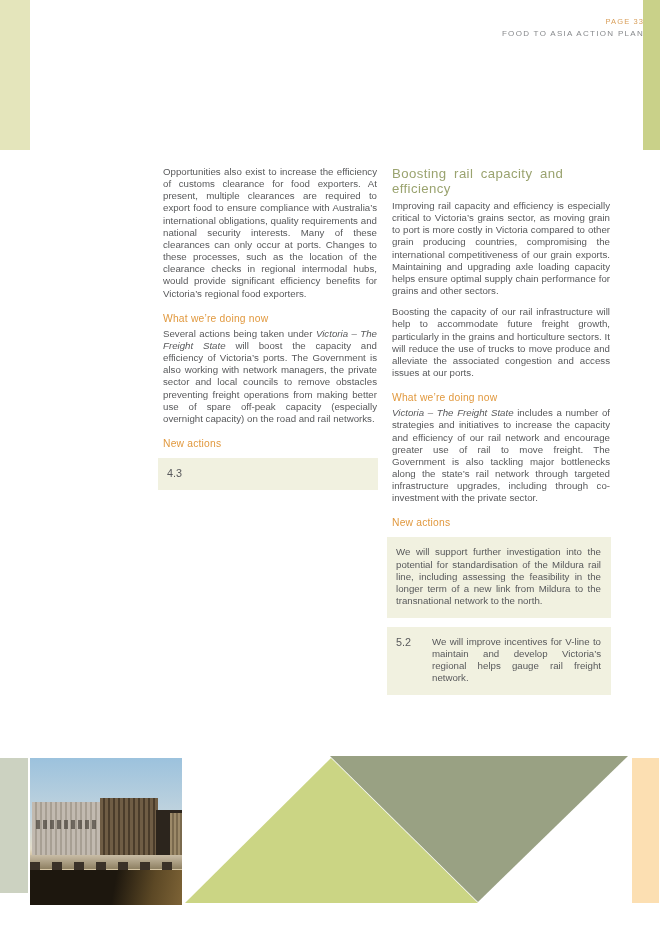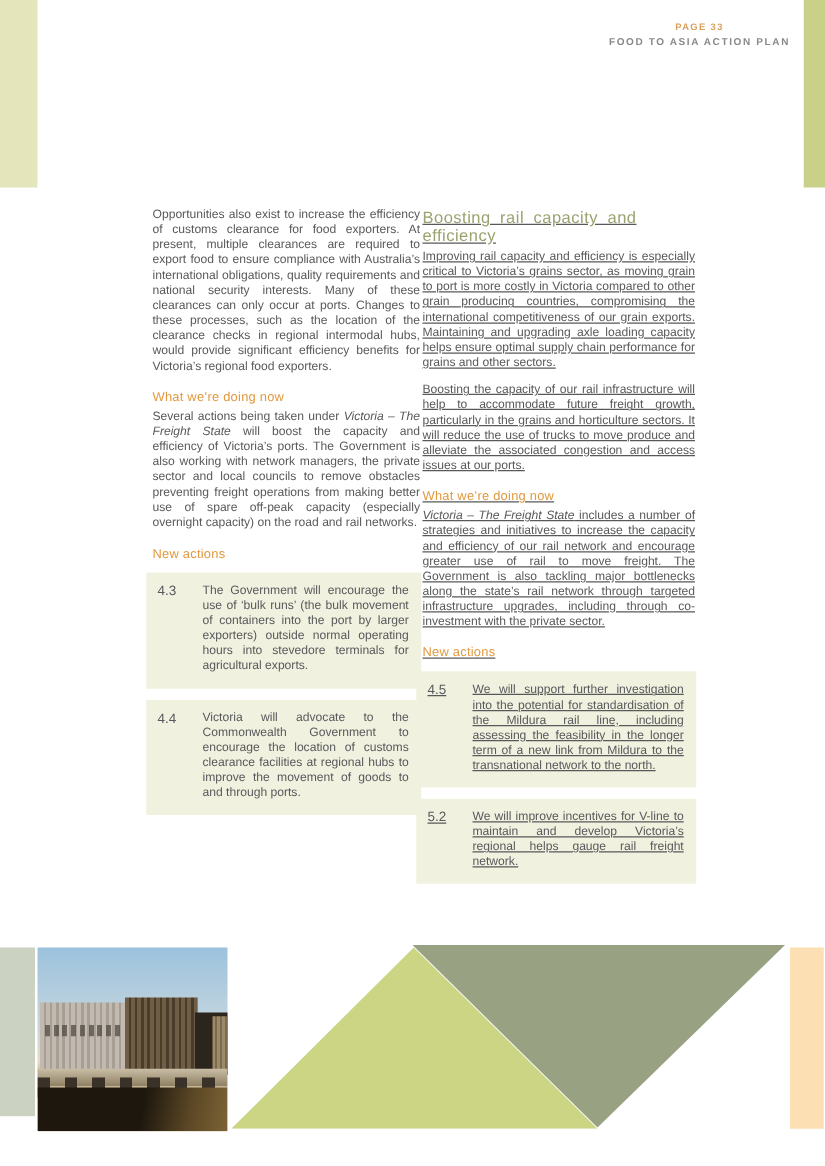--- a/index.html
+++ b/index.html
@@ -11,34 +11,34 @@
     font-family: "Liberation Sans", sans-serif;
     color: var(--body-text, #58595b);
   }
   .abs { position: absolute; }
 
   
   .bar-top-left  { left: 0; top: 0; width: 30px; height: 150px; background: var(--pale-khaki, #e4e5bb); }
   .bar-top-right { left: 643px; top: 0; width: 17px; height: 150px; background: var(--olive-bar, #c9d189); }
 
   
-  .header { right: 28px; top: 16px; text-align: center; line-height: 12px; font-weight: bold; }
+  .header { right: 16px; top: 16px; text-align: right; line-height: 12px; }
   .page-label {
     font-size: 7.5px; letter-spacing: 1.1px;
     color: var(--page-num-orange, #d9a05c);
   }
   .doc-title {
     font-size: 8px; letter-spacing: 1.3px;
     color: var(--header-gray, #87898c);
   }
 
   
-  .col { top: 166px; }
+  .col { top: 166px; margin-left: 41px; }
   .col-left  { left: 122px; width: 214px; }
-  .col-right { left: 338px; width: 218px; text-decoration: underline; }
+  .col-right { left: 351px; width: 218px; }
 
   p.body {
     margin: 0 0 9px 0;
     font-size: 9.7px; line-height: 12.15px;
     text-align: justify;
     color: var(--body-text, #58595b);
   }
   p.body .it { font-style: italic; }
 
   .h-olive {
@@ -118,41 +118,35 @@
 <div class="abs col col-left">
   <p class="body">Opportunities also exist to increase the efficiency of customs clearance for food exporters. At present, multiple clearances are required to export food to ensure compliance with Australia’s international obligations, quality requirements and national security interests. Many of these clearances can only occur at ports. Changes to these processes, such as the location of the clearance checks in regional intermodal hubs, would provide significant efficiency benefits for Victoria’s regional food exporters.</p>
 
   <h3 class="h-orange">What we’re doing now</h3>
   <p class="body"><span>Several actions being taken under </span><span class="it">Victoria – The Freight State</span><span> will boost the capacity and efficiency of Victoria’s ports. The Government is also working with network managers, the private sector and local councils to remove obstacles preventing freight operations from making better use of spare off-peak capacity (especially overnight capacity) on the road and rail networks.</span></p>
 
   <h3 class="h-orange">New actions</h3>
 
   <div class="action-card">
     <div class="action-number">4.3</div>
-    <div class="action-text">The Government will encourage the use of ‘bulk runs’ (the bulk movement of containers into the port by larger exporters) outside normal operating hours into stevedore terminals for agricultural exports.</div>
   </div>
 
-  <div class="action-card">
-    <div class="action-number">4.4</div>
-    <div class="action-text">Victoria will advocate to the Commonwealth Government to encourage the location of customs clearance facilities at regional hubs to improve the movement of goods to and through ports.</div>
-  </div>
 </div>
 
 <div class="abs col col-right">
   <h2 class="h-olive">Boosting rail capacity and efficiency</h2>
   <p class="body">Improving rail capacity and efficiency is especially critical to Victoria’s grains sector, as moving grain to port is more costly in Victoria compared to other grain producing countries, compromising the international competitiveness of our grain exports. Maintaining and upgrading axle loading capacity helps ensure optimal supply chain performance for grains and other sectors.</p>
   <p class="body">Boosting the capacity of our rail infrastructure will help to accommodate future freight growth, particularly in the grains and horticulture sectors. It will reduce the use of trucks to move produce and alleviate the associated congestion and access issues at our ports.</p>
 
   <h3 class="h-orange">What we’re doing now</h3>
   <p class="body"><span class="it">Victoria – The Freight State</span><span> includes a number of strategies and initiatives to increase the capacity and efficiency of our rail network and encourage greater use of rail to move freight. The Government is also tackling major bottlenecks along the state’s rail network through targeted infrastructure upgrades, including through co-investment with the private sector.</span></p>
 
   <h3 class="h-orange">New actions</h3>
 
   <div class="action-card">
-    <div class="action-number">4.5</div>
     <div class="action-text">We will support further investigation into the potential for standardisation of the Mildura rail line, including assessing the feasibility in the longer term of a new link from Mildura to the transnational network to the north.</div>
   </div>
 
   <div class="action-card">
     <div class="action-number">5.2</div>
     <div class="action-text">We will improve incentives for V-line to maintain and develop Victoria’s regional helps gauge rail freight network.</div>
   </div>
 </div>
 
 <div class="abs rect-bottom-gray"></div>

